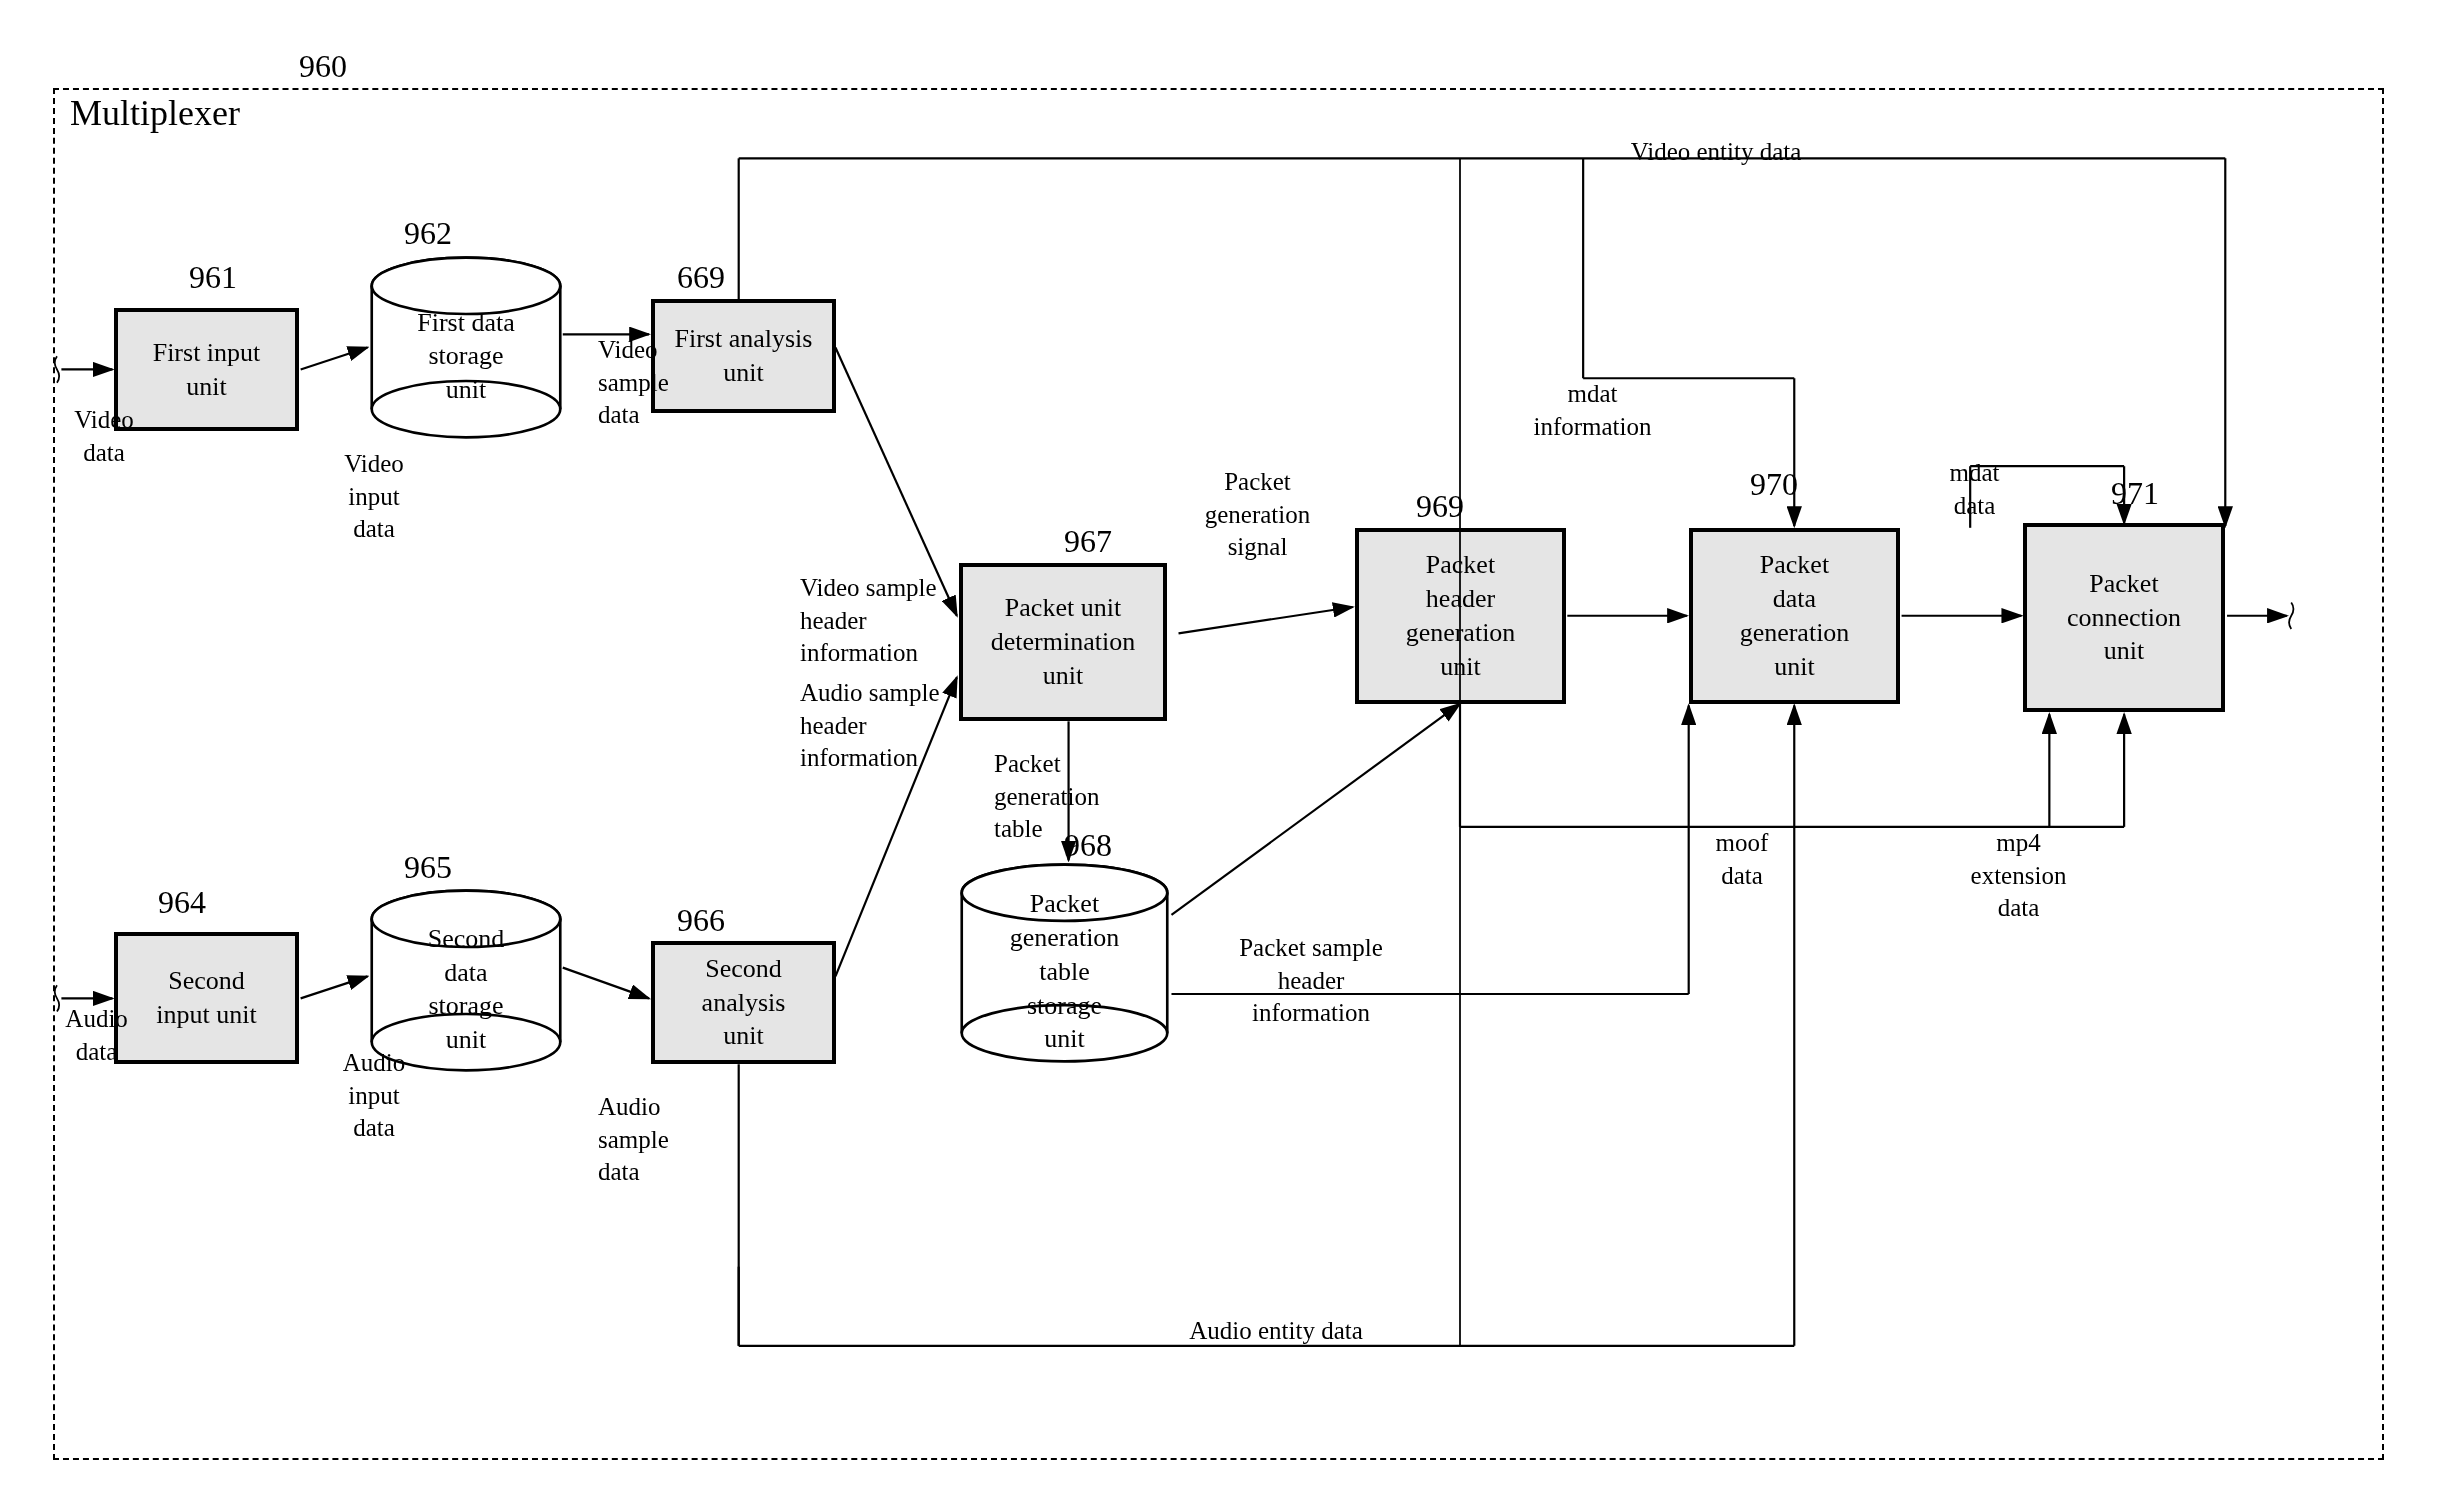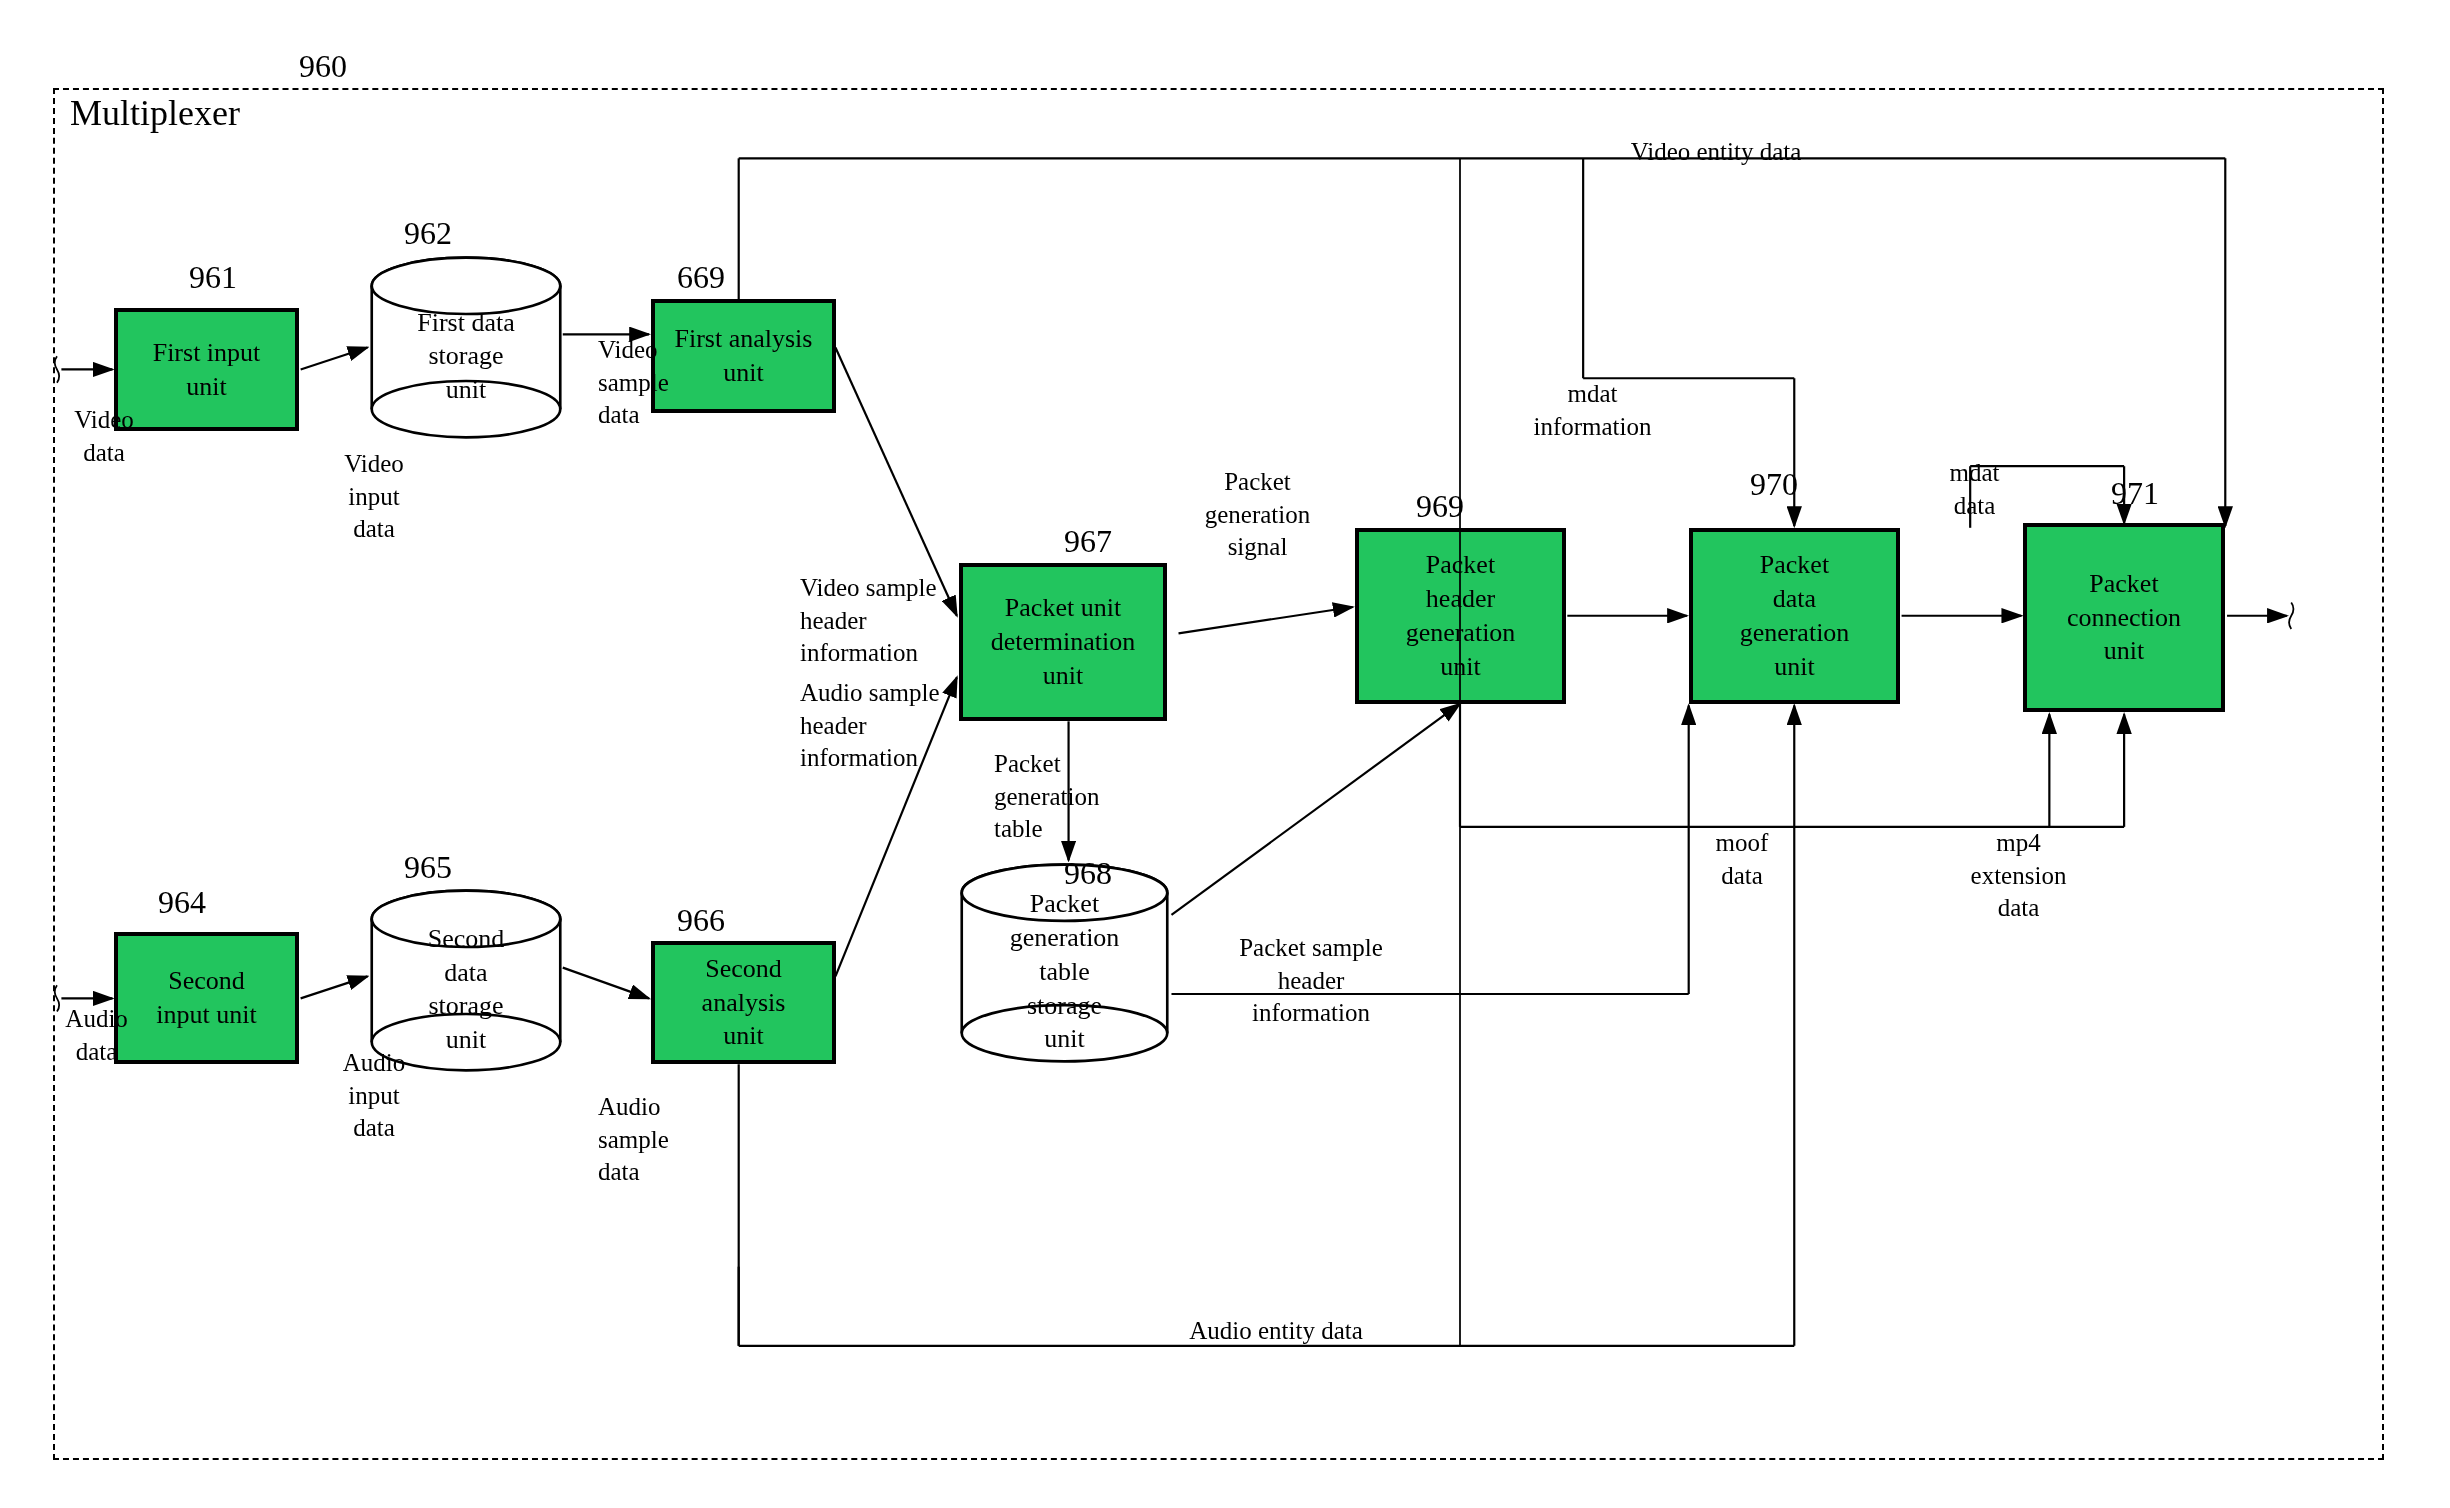--- a/index.html
+++ b/index.html
@@ -34,21 +34,21 @@
       top: 57px;
       left: 35px;
       font-size: 36px;
       font-weight: normal;
     }
 
     
     .block {
       position: absolute;
       border: 2.6px solid #000;
-      background: #22c55e;
+      background: #e5e5e5;
       display: flex;
       align-items: center;
       justify-content: center;
       text-align: center;
       font-size: 26px;
       line-height: 1.3;
       padding: 7px;
     }
 
     .block-thick {
@@ -169,21 +169,21 @@
     <svg viewBox="0 0 240 230" xmlns="http://www.w3.org/2000/svg">
       <ellipse cx="120" cy="35" rx="117" ry="32" fill="white" stroke="black" stroke-width="3"></ellipse>
       <rect x="3" y="35" width="234" height="160" fill="white" stroke="none"></rect>
       <line x1="3" y1="35" x2="3" y2="195" stroke="black" stroke-width="3"></line>
       <line x1="237" y1="35" x2="237" y2="195" stroke="black" stroke-width="3"></line>
       <ellipse cx="120" cy="195" rx="117" ry="32" fill="white" stroke="black" stroke-width="3"></ellipse>
       <ellipse cx="120" cy="35" rx="117" ry="32" fill="white" stroke="black" stroke-width="3"></ellipse>
     </svg>
     <div class="cylinder-text">Packet<br>generation<br>table<br>storage<br>unit</div>
   </div>
-  <div class="refnum" style="top:792px;left:1029px;margin-top:28px;">968</div>
+  <div class="refnum" style="top:792px;left:1029px;">968</div>
 
   <div class="block block-thick" style="left:1320px;top:493px;width:211px;height:176px;">
     <span>Packet<br>header<br>generation<br>unit</span>
   </div>
   <div class="refnum" style="top:453px;left:1381px;">969</div>
 
   <div class="block block-thick" style="left:1654px;top:493px;width:211px;height:176px;">
     <span>Packet<br>data<br>generation<br>unit</span>
   </div>
   <div class="refnum" style="top:431px;left:1715px;">970</div>

